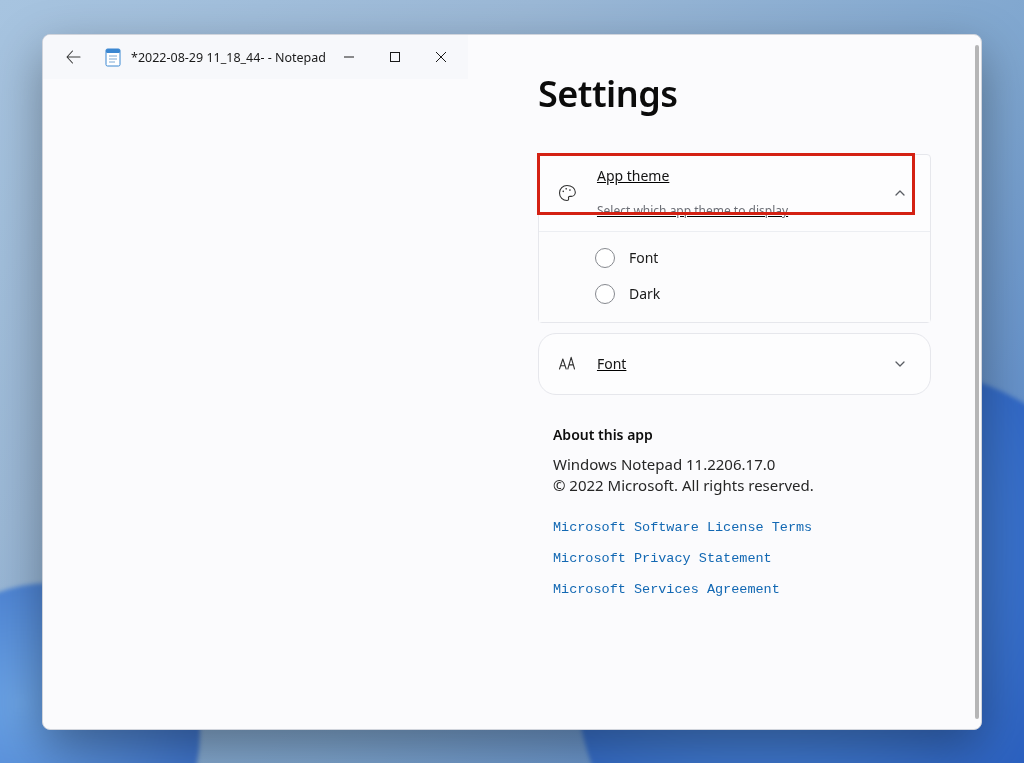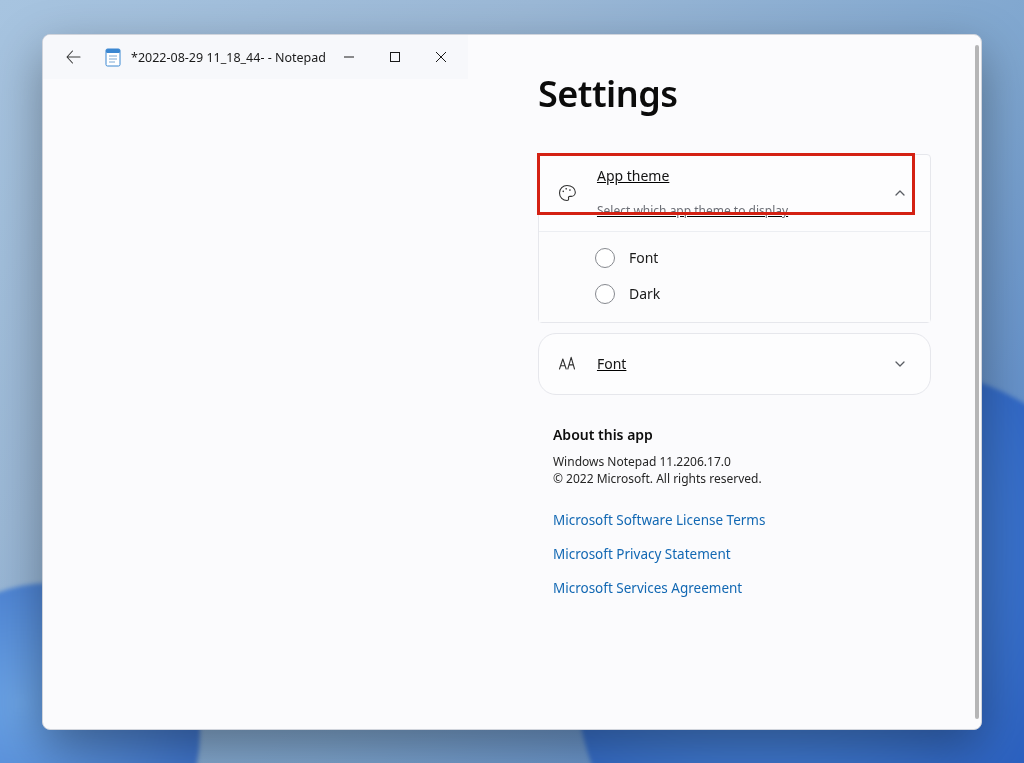--- a/index.html
+++ b/index.html
@@ -152,30 +152,31 @@
   .font-card { margin-top: 10px; border-radius: 18px; }
 
   .about {
     margin: 30px 4px 0 15px;
   }
   .about h3 {
     font-size: 14px; font-weight: 600; color: #0d0d0d;
     margin-bottom: 10px;
   }
   .about p {
-    font-size: 12px; color: #262626; line-height: 1.4;
+    font-size: 15px; color: #262626; line-height: 1.4;
   }
   .links { margin-top: 24px; }
   .links a {
     display: block;
     font-size: 13.5px;
     color: #1268b3;
     text-decoration: none;
     margin-bottom: 16px;
     cursor: pointer;
+    font-family: Liberation Mono, monospace;
   }
 </style>
 </head>
 <body>
 
 <div class="bg-blob b1"></div>
 <div class="bg-blob b2"></div>
 
 <div class="window">
 

